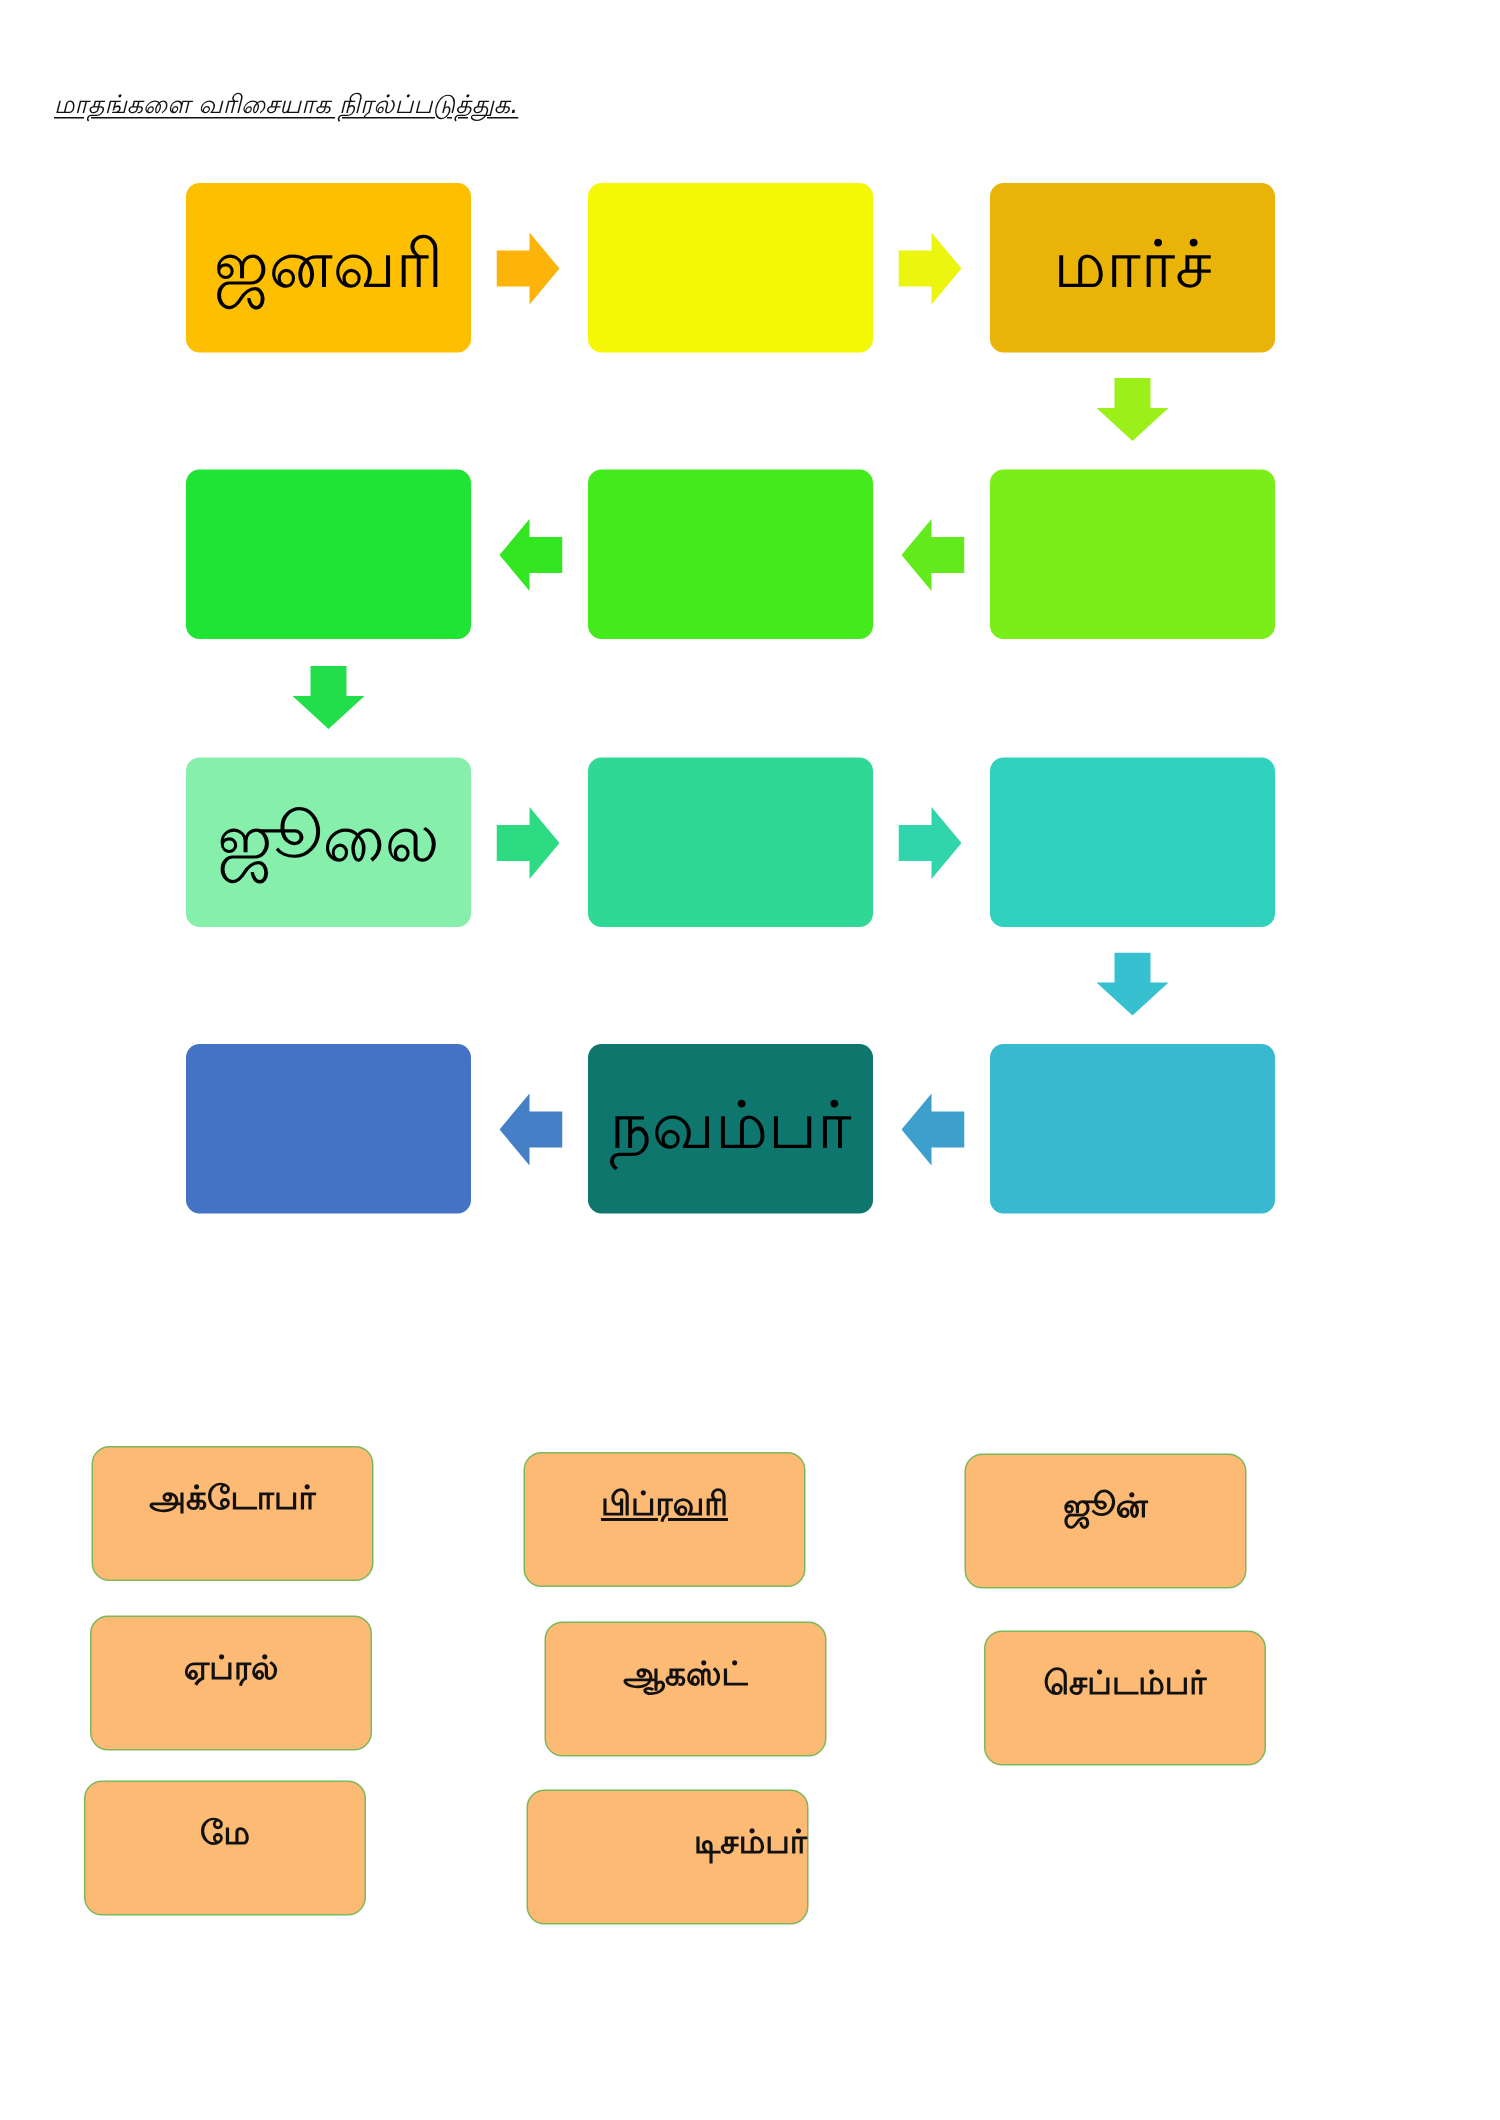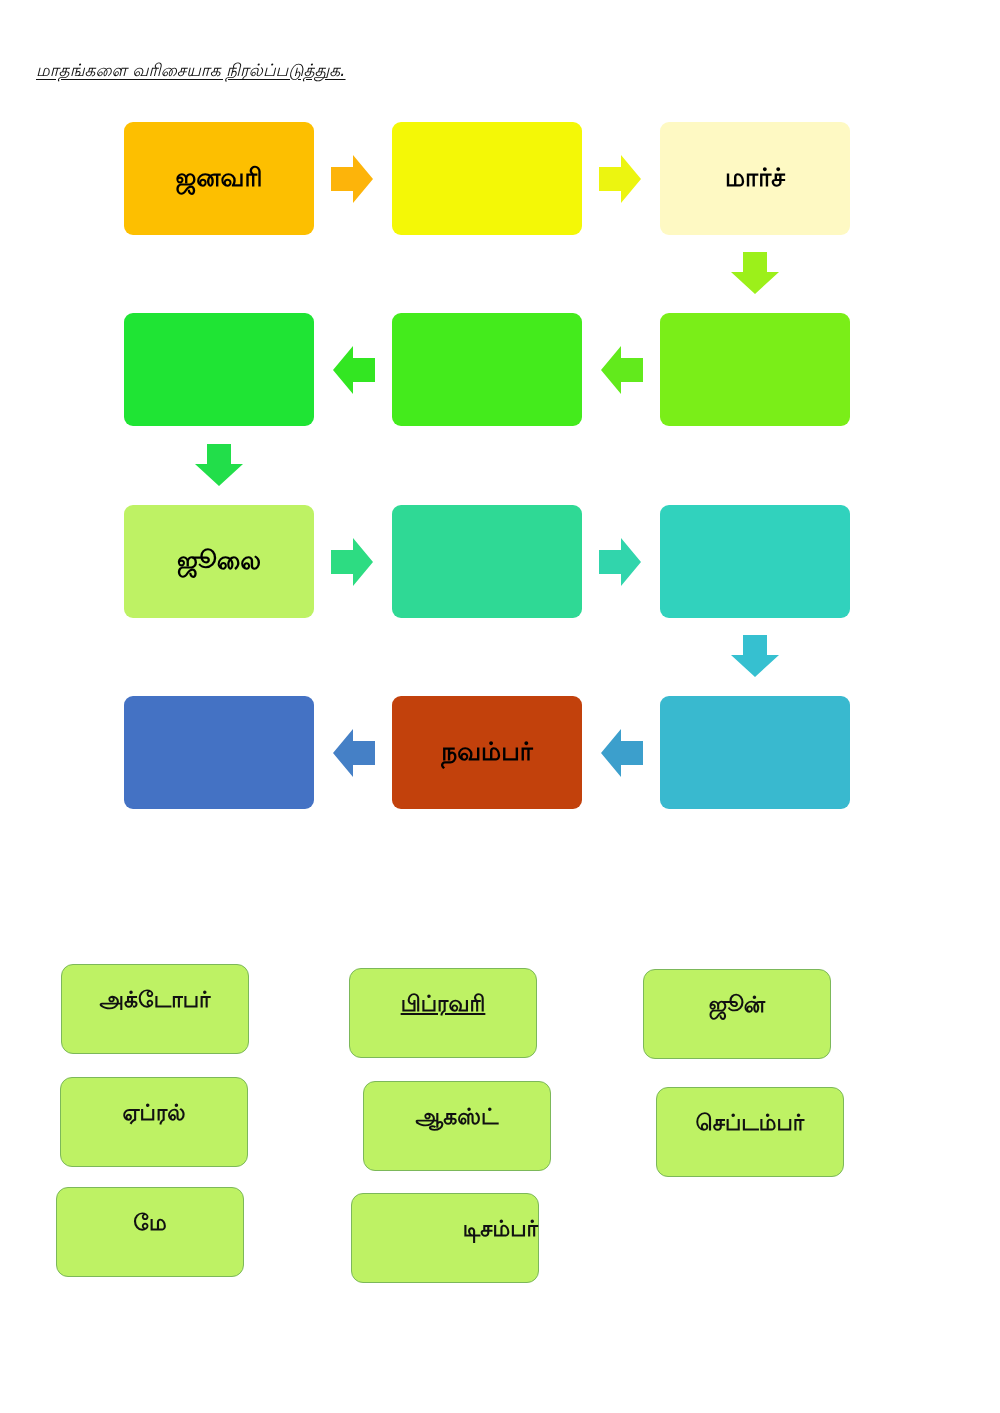--- a/index.html
+++ b/index.html
@@ -9,74 +9,74 @@
     }
     .instruction {
       position: absolute; left: 36px; top: 60px;
       font-size: 17px; color: #111; text-decoration: underline;
       text-underline-offset: 3px;
       font-style: italic;
     }
     .box {
       position: absolute; width: 190px; height: 113px; border-radius: 9px;
       display: flex; align-items: center; justify-content: center;
-      font-family: "DejaVu Sans", sans-serif; font-weight: bold;
-      font-size: 25px; color: #000;
+      font-family: "DejaVu Sans", sans-serif; font-weight: normal;
+      font-size: 44px; color: #000;
     }
     .arrow { position: absolute; }
     .arrow svg { display: block; }
     .card {
       position: absolute; width: 188px; height: 90px;
-      border: 1.5px solid #7cb85a; border-radius: 12px; background: #bef264;
+      border: 1.5px solid #7cb85a; border-radius: 12px; background: #fdba74;
       box-sizing: border-box;
       display: flex; align-items: flex-start; justify-content: center;
       padding-top: 22px;
       font-family: "DejaVu Sans", sans-serif; font-weight: bold;
       font-size: 22px; color: #111;
     }
   </style>
 </head>
 <body>
 
 <div class="instruction">மாதங்களை வரிசையாக நிரல்ப்படுத்துக.</div>
 
 <div class="box" style="left: 124px; top: 122px; background: rgb(253, 191, 0);">
     <span>ஜனவரி</span>
   </div>
 <div class="box" style="left: 392px; top: 122px; background: rgb(244, 248, 6);">
     <span></span>
   </div>
-<div class="box" style="left: 660px; top: 122px; background: #fef9c3;">
+<div class="box" style="left: 660px; top: 122px; background: #eab308;">
     <span>மார்ச்</span>
   </div>
 
 <div class="box" style="left: 124px; top: 313px; background: rgb(31, 228, 52);">
     <span></span>
   </div>
 <div class="box" style="left: 392px; top: 313px; background: rgb(68, 235, 28);">
     <span></span>
   </div>
 <div class="box" style="left: 660px; top: 313px; background: rgb(122, 238, 24);">
     <span></span>
   </div>
 
-<div class="box" style="left: 124px; top: 505px; background: #bef264;">
+<div class="box" style="left: 124px; top: 505px; background: #86efac;">
     <span>ஜூலை</span>
   </div>
 <div class="box" style="left: 392px; top: 505px; background: rgb(47, 217, 149);">
     <span></span>
   </div>
 <div class="box" style="left: 660px; top: 505px; background: rgb(49, 210, 189);">
     <span></span>
   </div>
 
 <div class="box" style="left: 124px; top: 696px; background: rgb(68, 114, 196);">
     <span></span>
   </div>
-<div class="box" style="left: 392px; top: 696px; background: #c2410c;">
+<div class="box" style="left: 392px; top: 696px; background: #0f766e;">
     <span>நவம்பர்</span>
   </div>
 <div class="box" style="left: 660px; top: 696px; background: rgb(57, 185, 207);">
     <span></span>
   </div>
 
 <div class="arrow" style="left:331px;top:155px;">
   <svg width="42" height="48" viewBox="0 0 42 48">
       <polygon points="0,12 22,12 22,0 42,24 22,48 22,36 0,36" fill="#fdb40a"></polygon>
     </svg>

